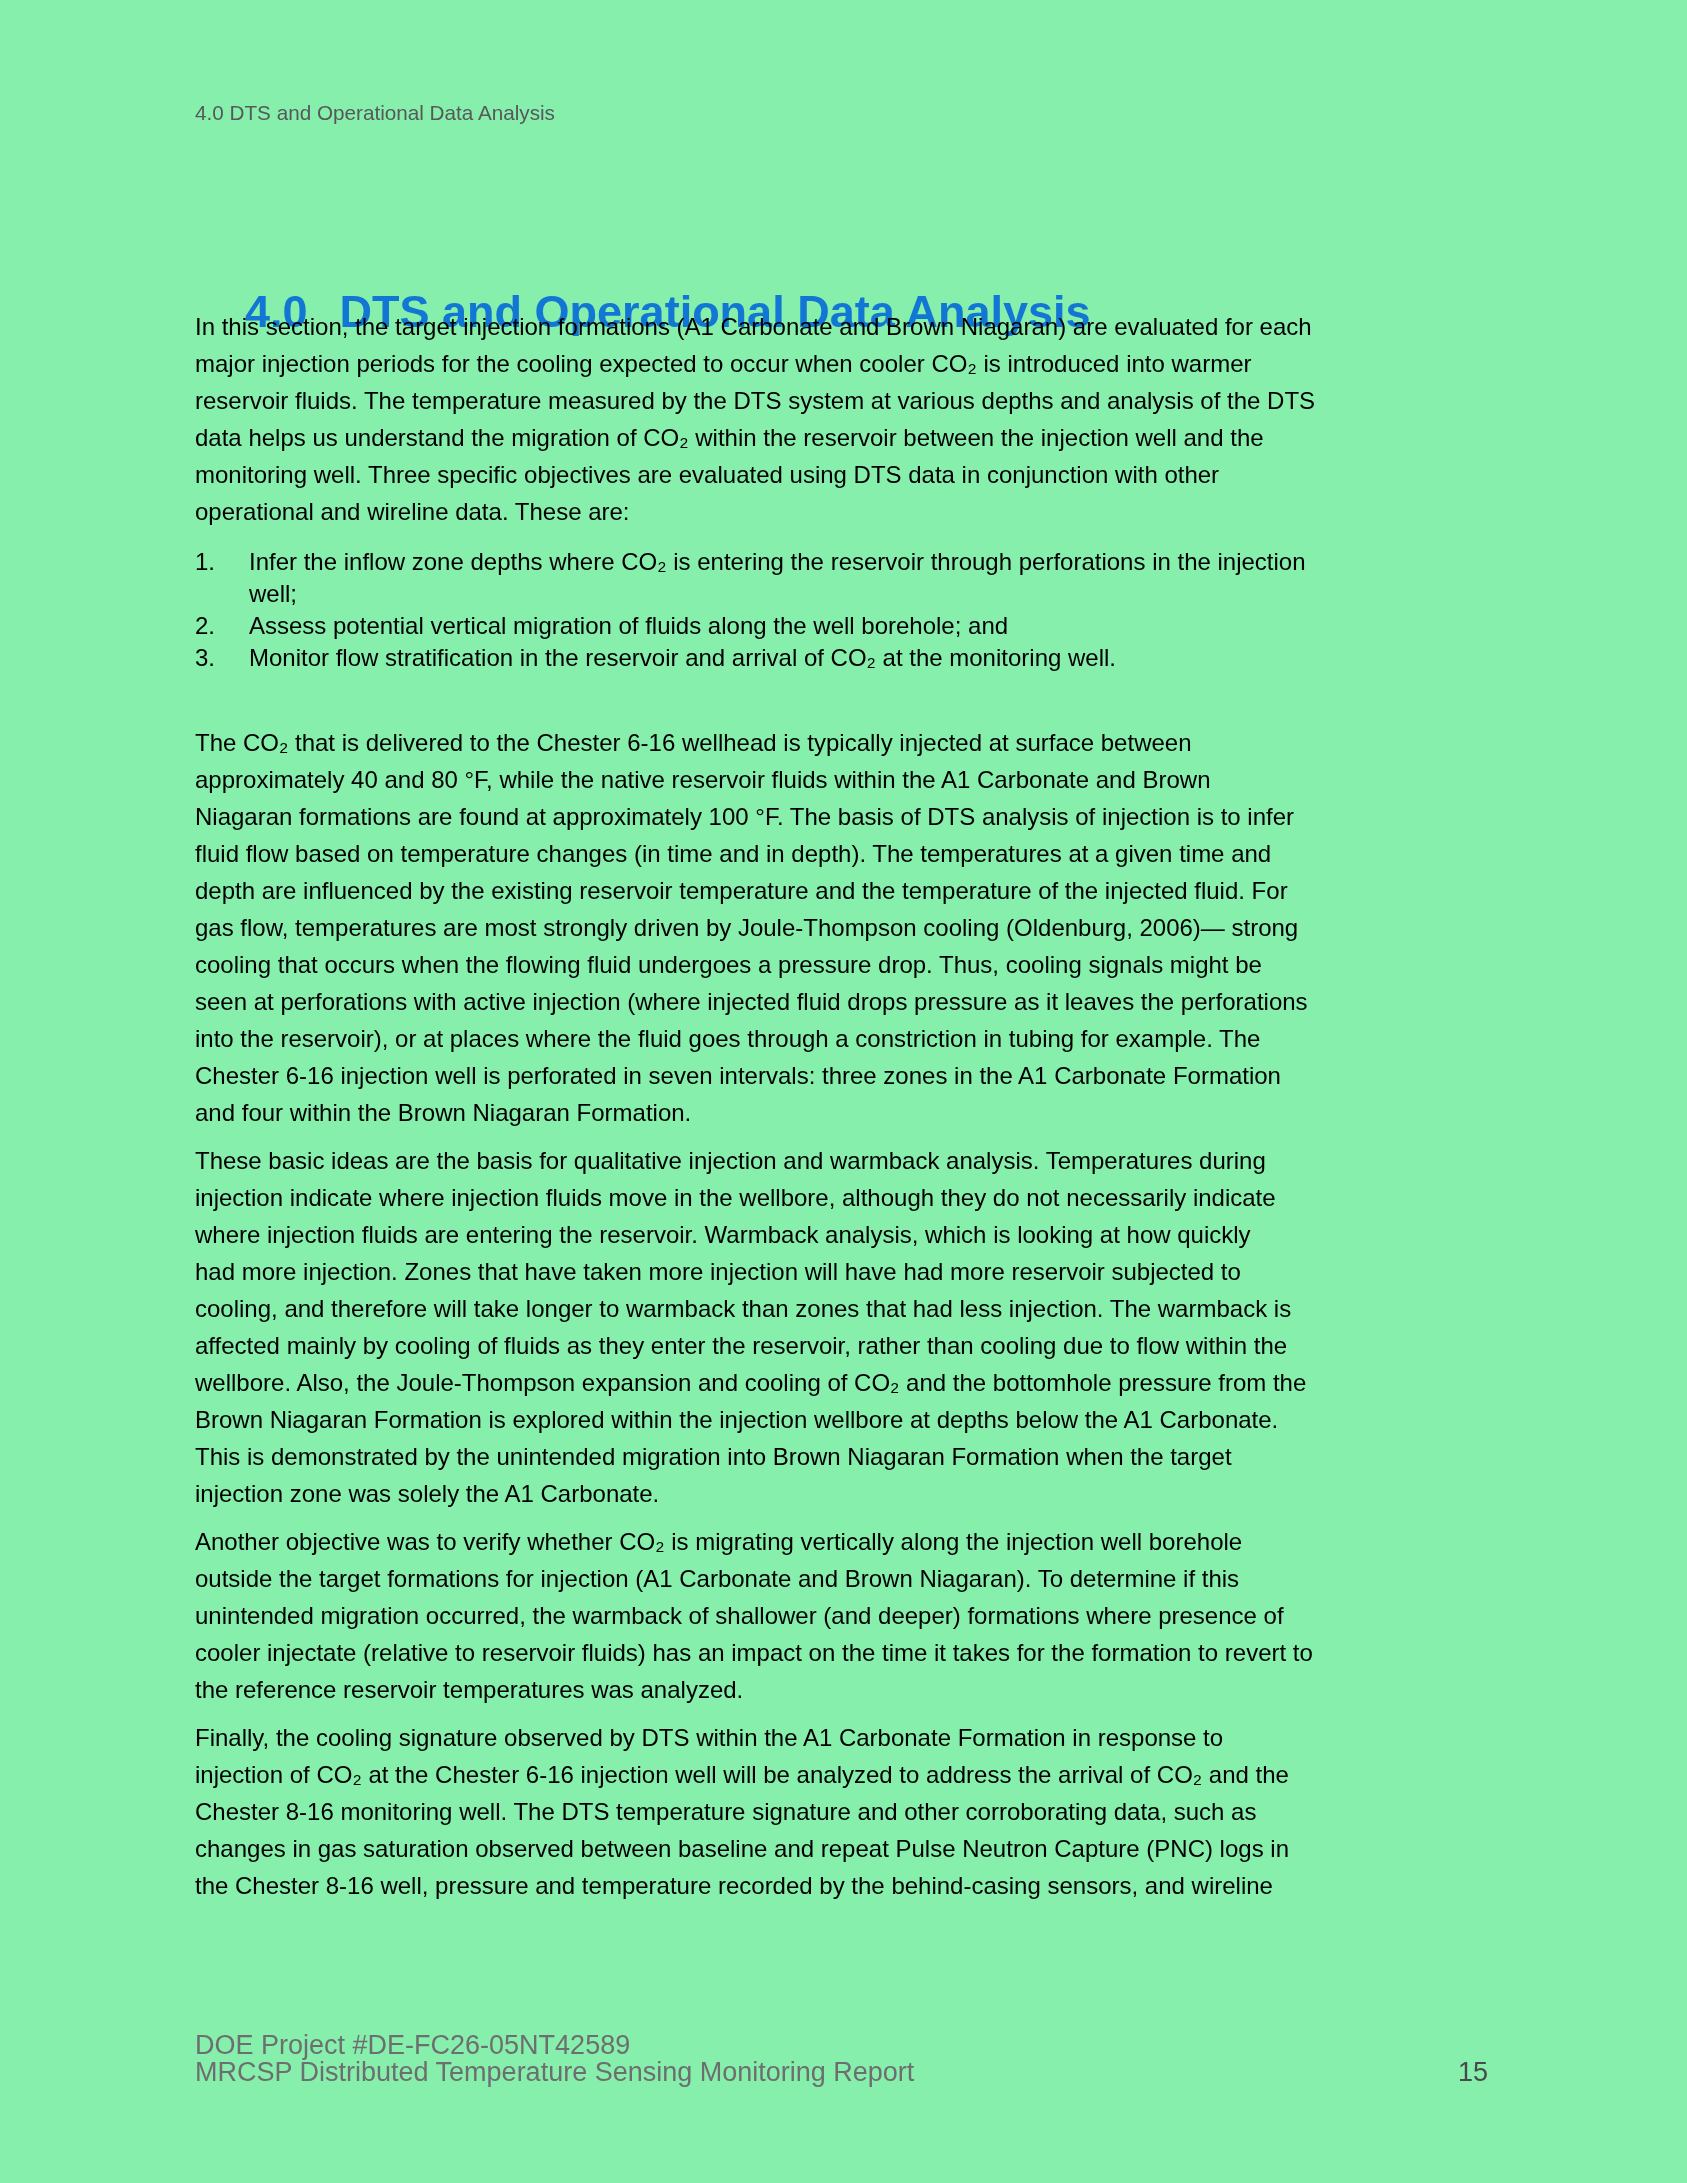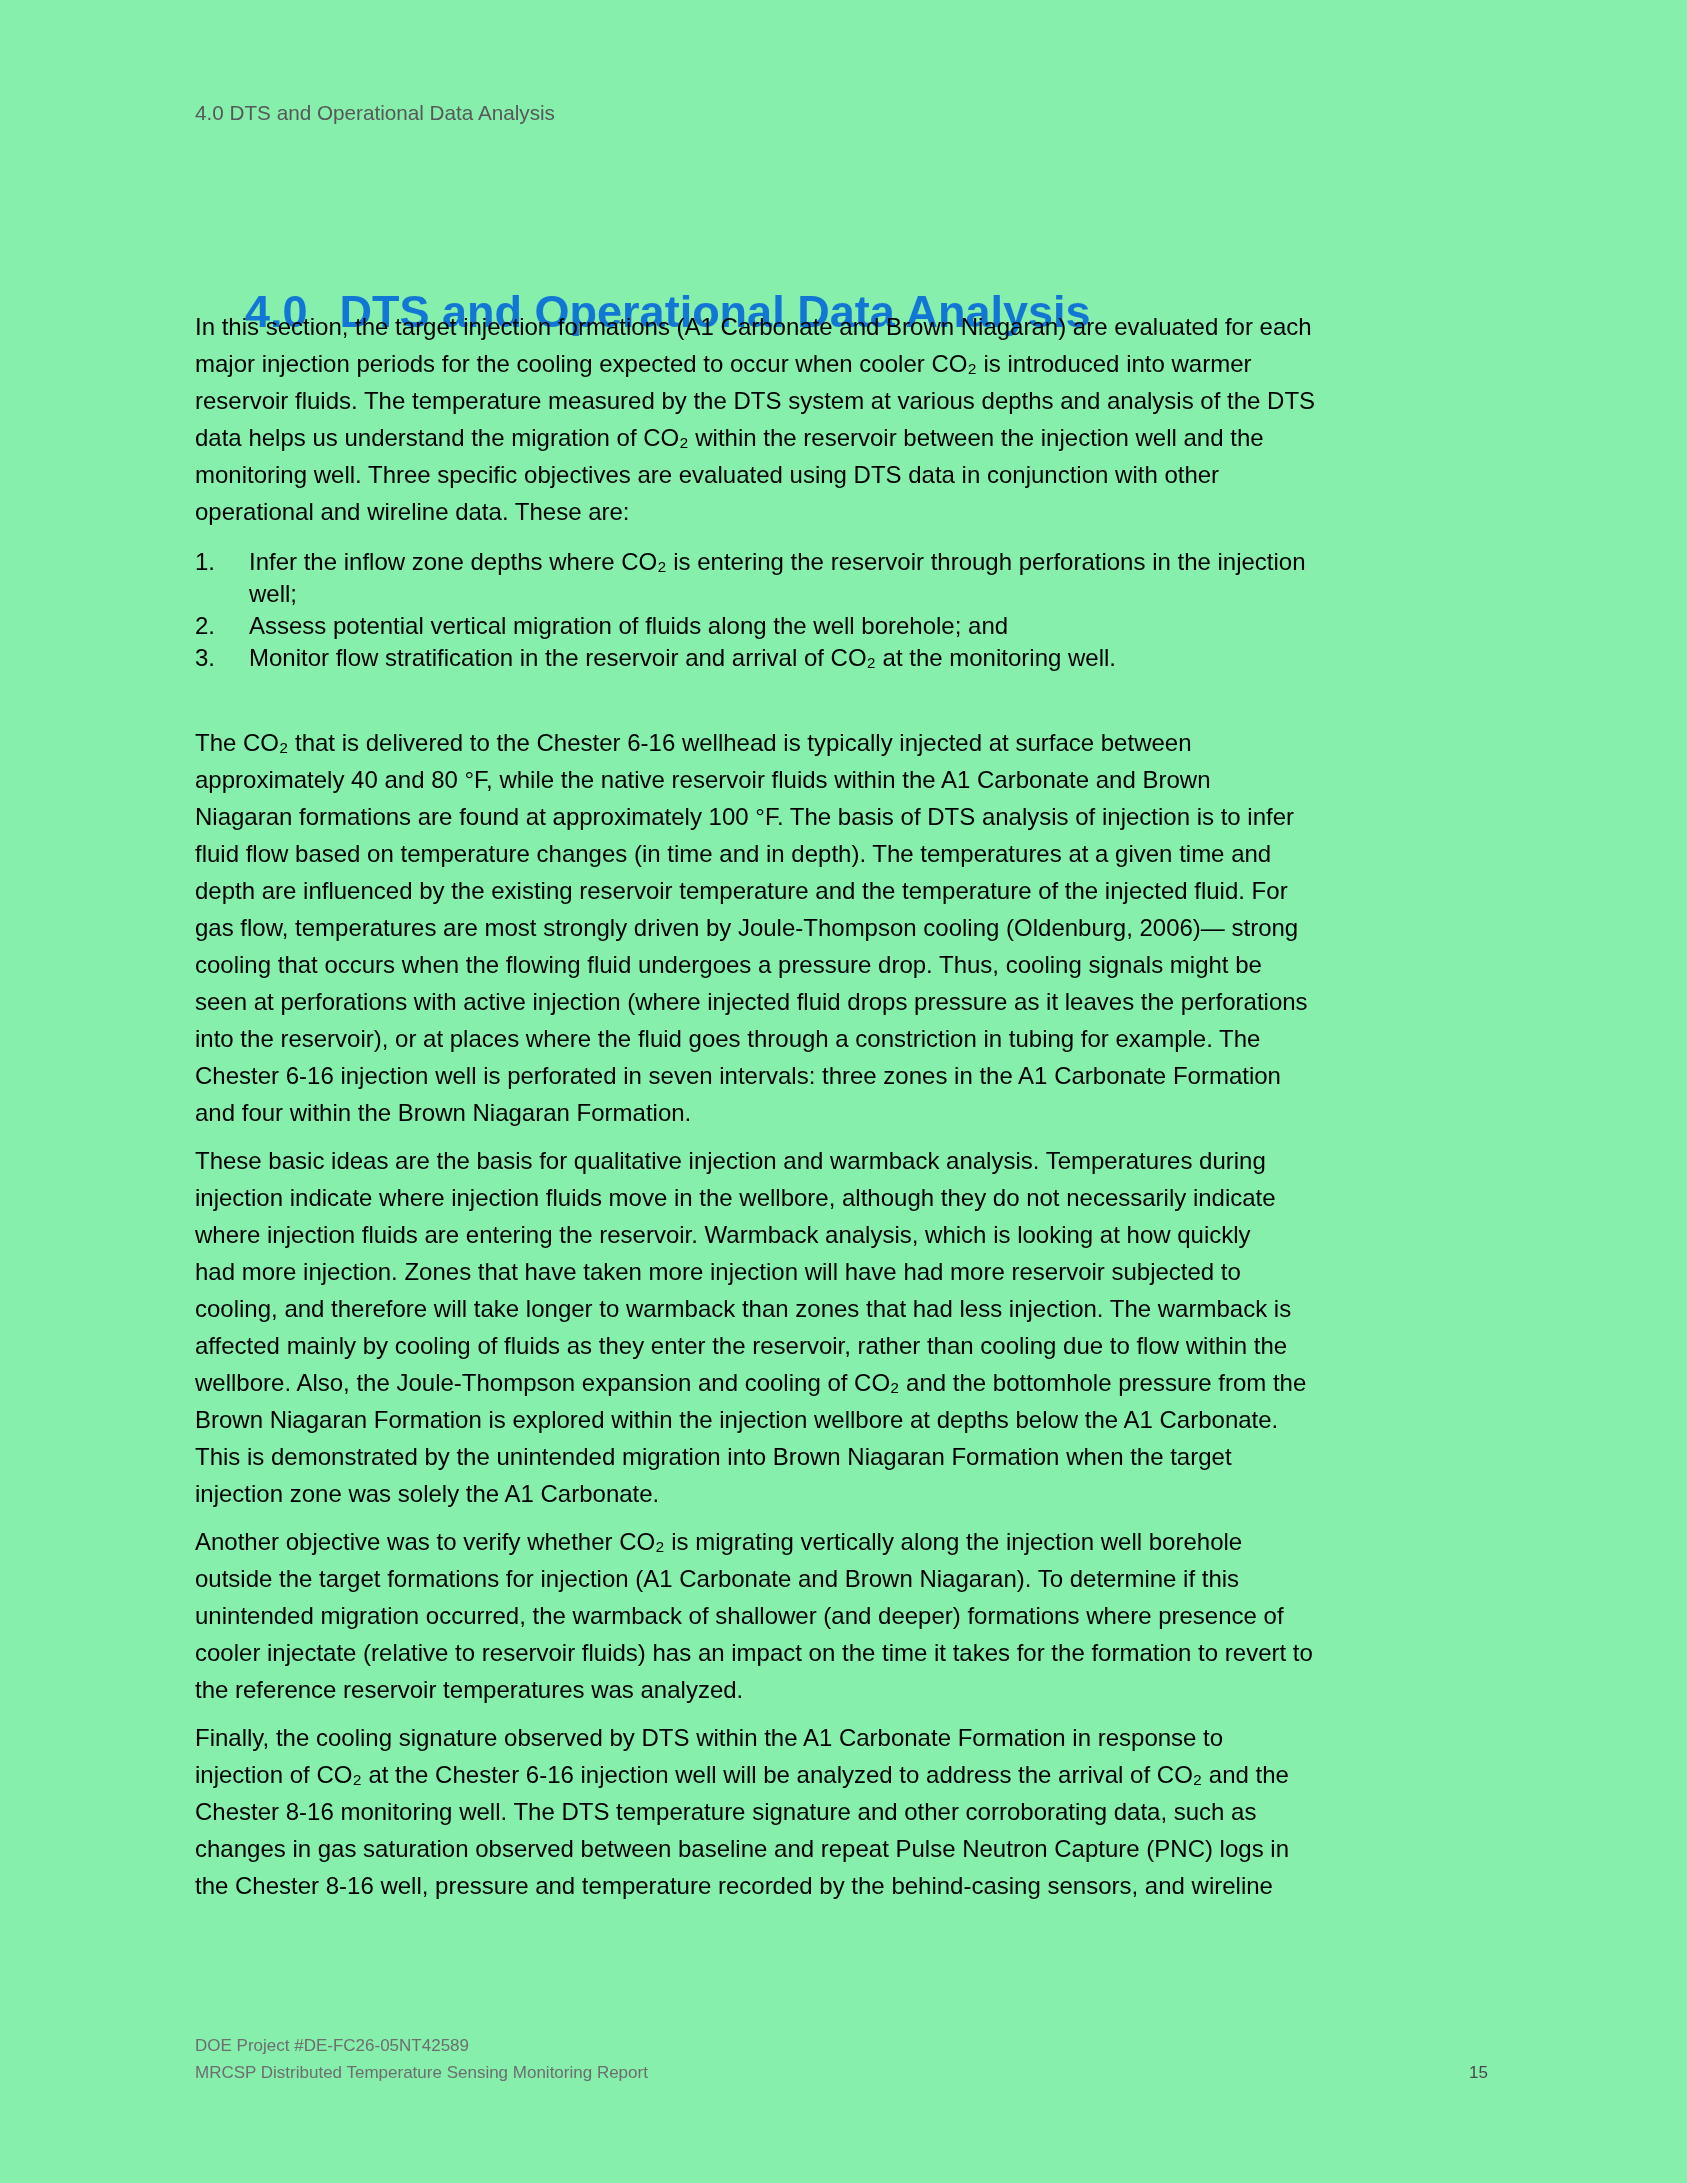--- a/index.html
+++ b/index.html
@@ -75,21 +75,21 @@
     white-space: pre;
   }
   .list-item .item-text {
     flex: 1 1 auto;
   }
   .page-footer {
     position: absolute;
     left: 195px;
     top: 2032px;
     width: 1293px;
-    font-size: 17px;
+    font-size: 27px;
     line-height: 27px;
     color: #6d6e70;
   }
   .footer-row2 {
     display: flex;
     justify-content: space-between;
     align-items: baseline;
   }
   .footer-line { white-space: pre; }
   .page-number {

